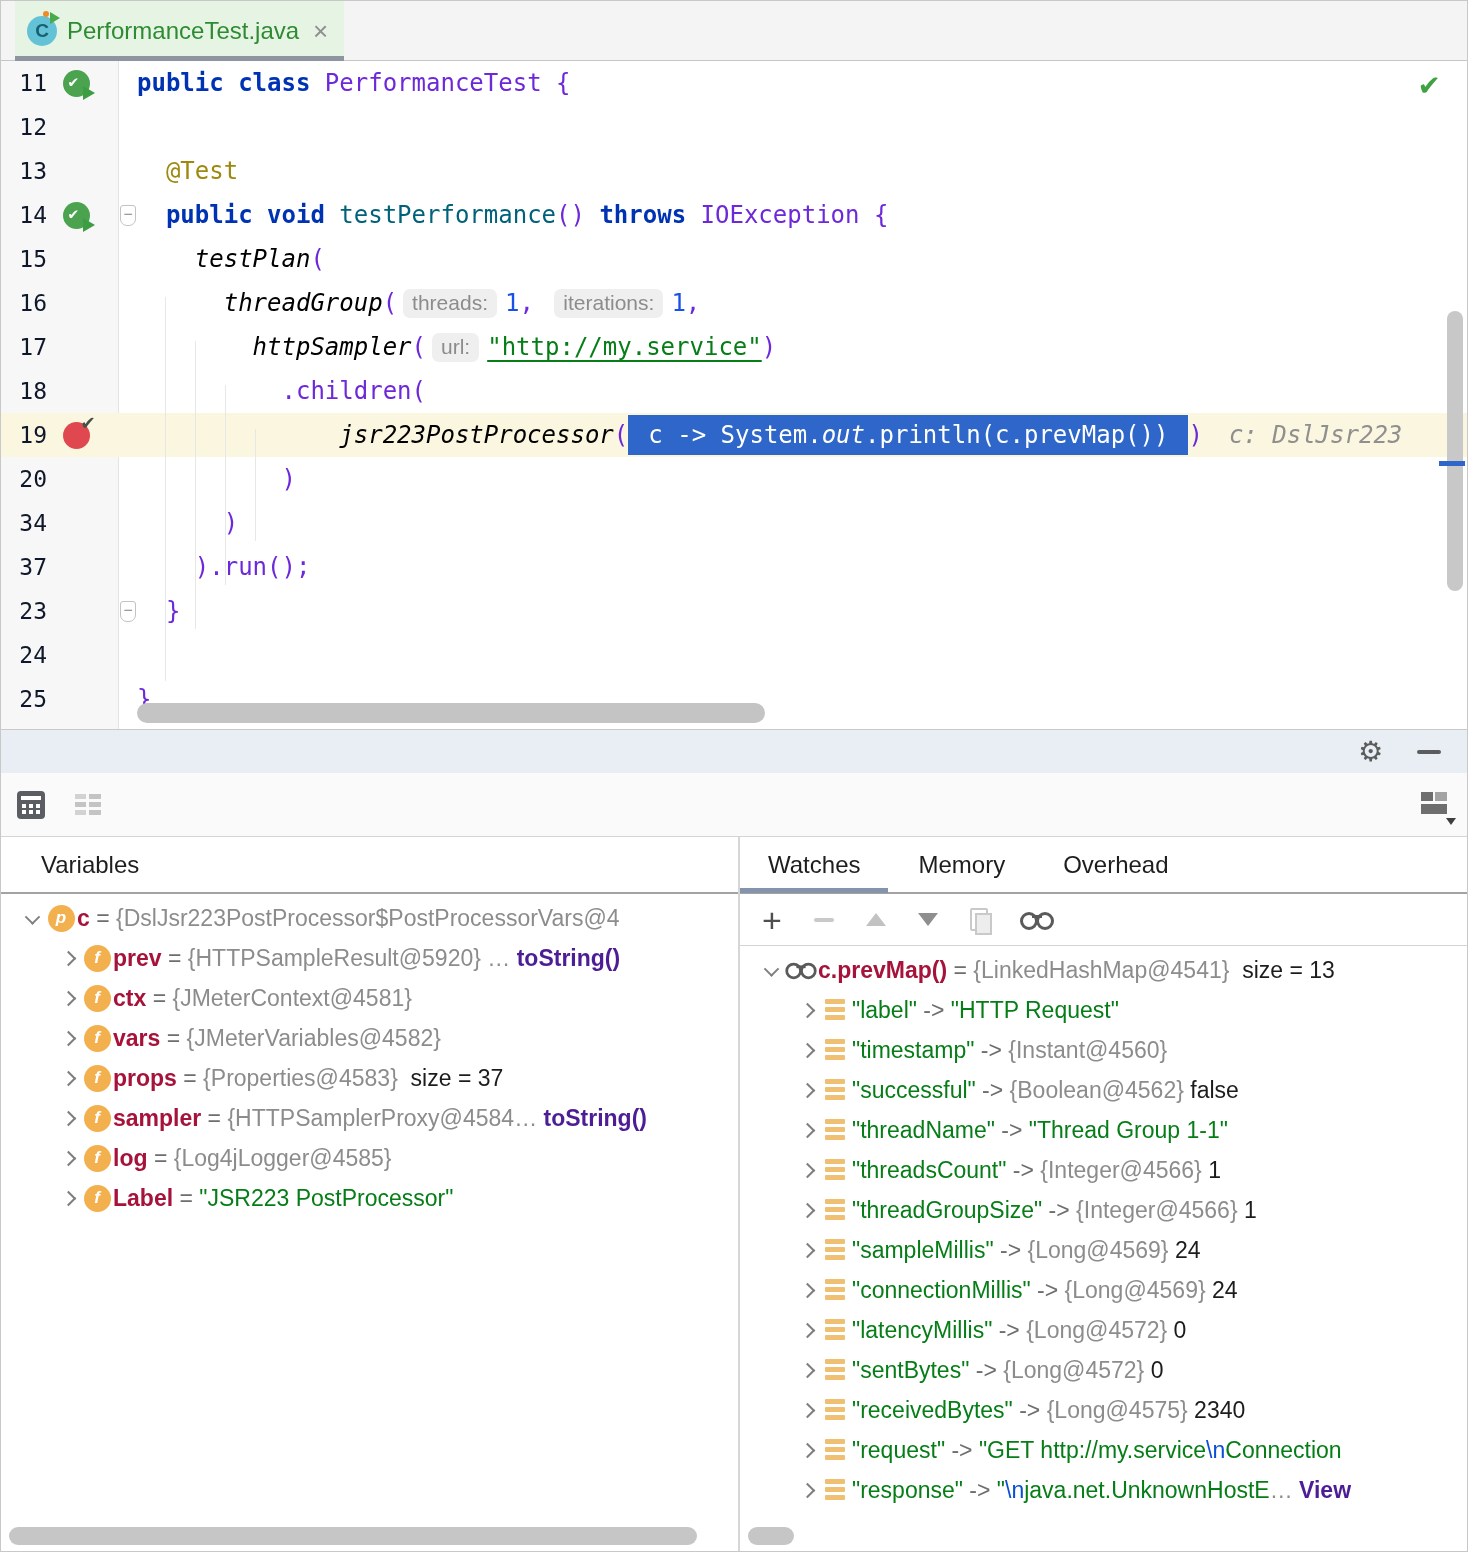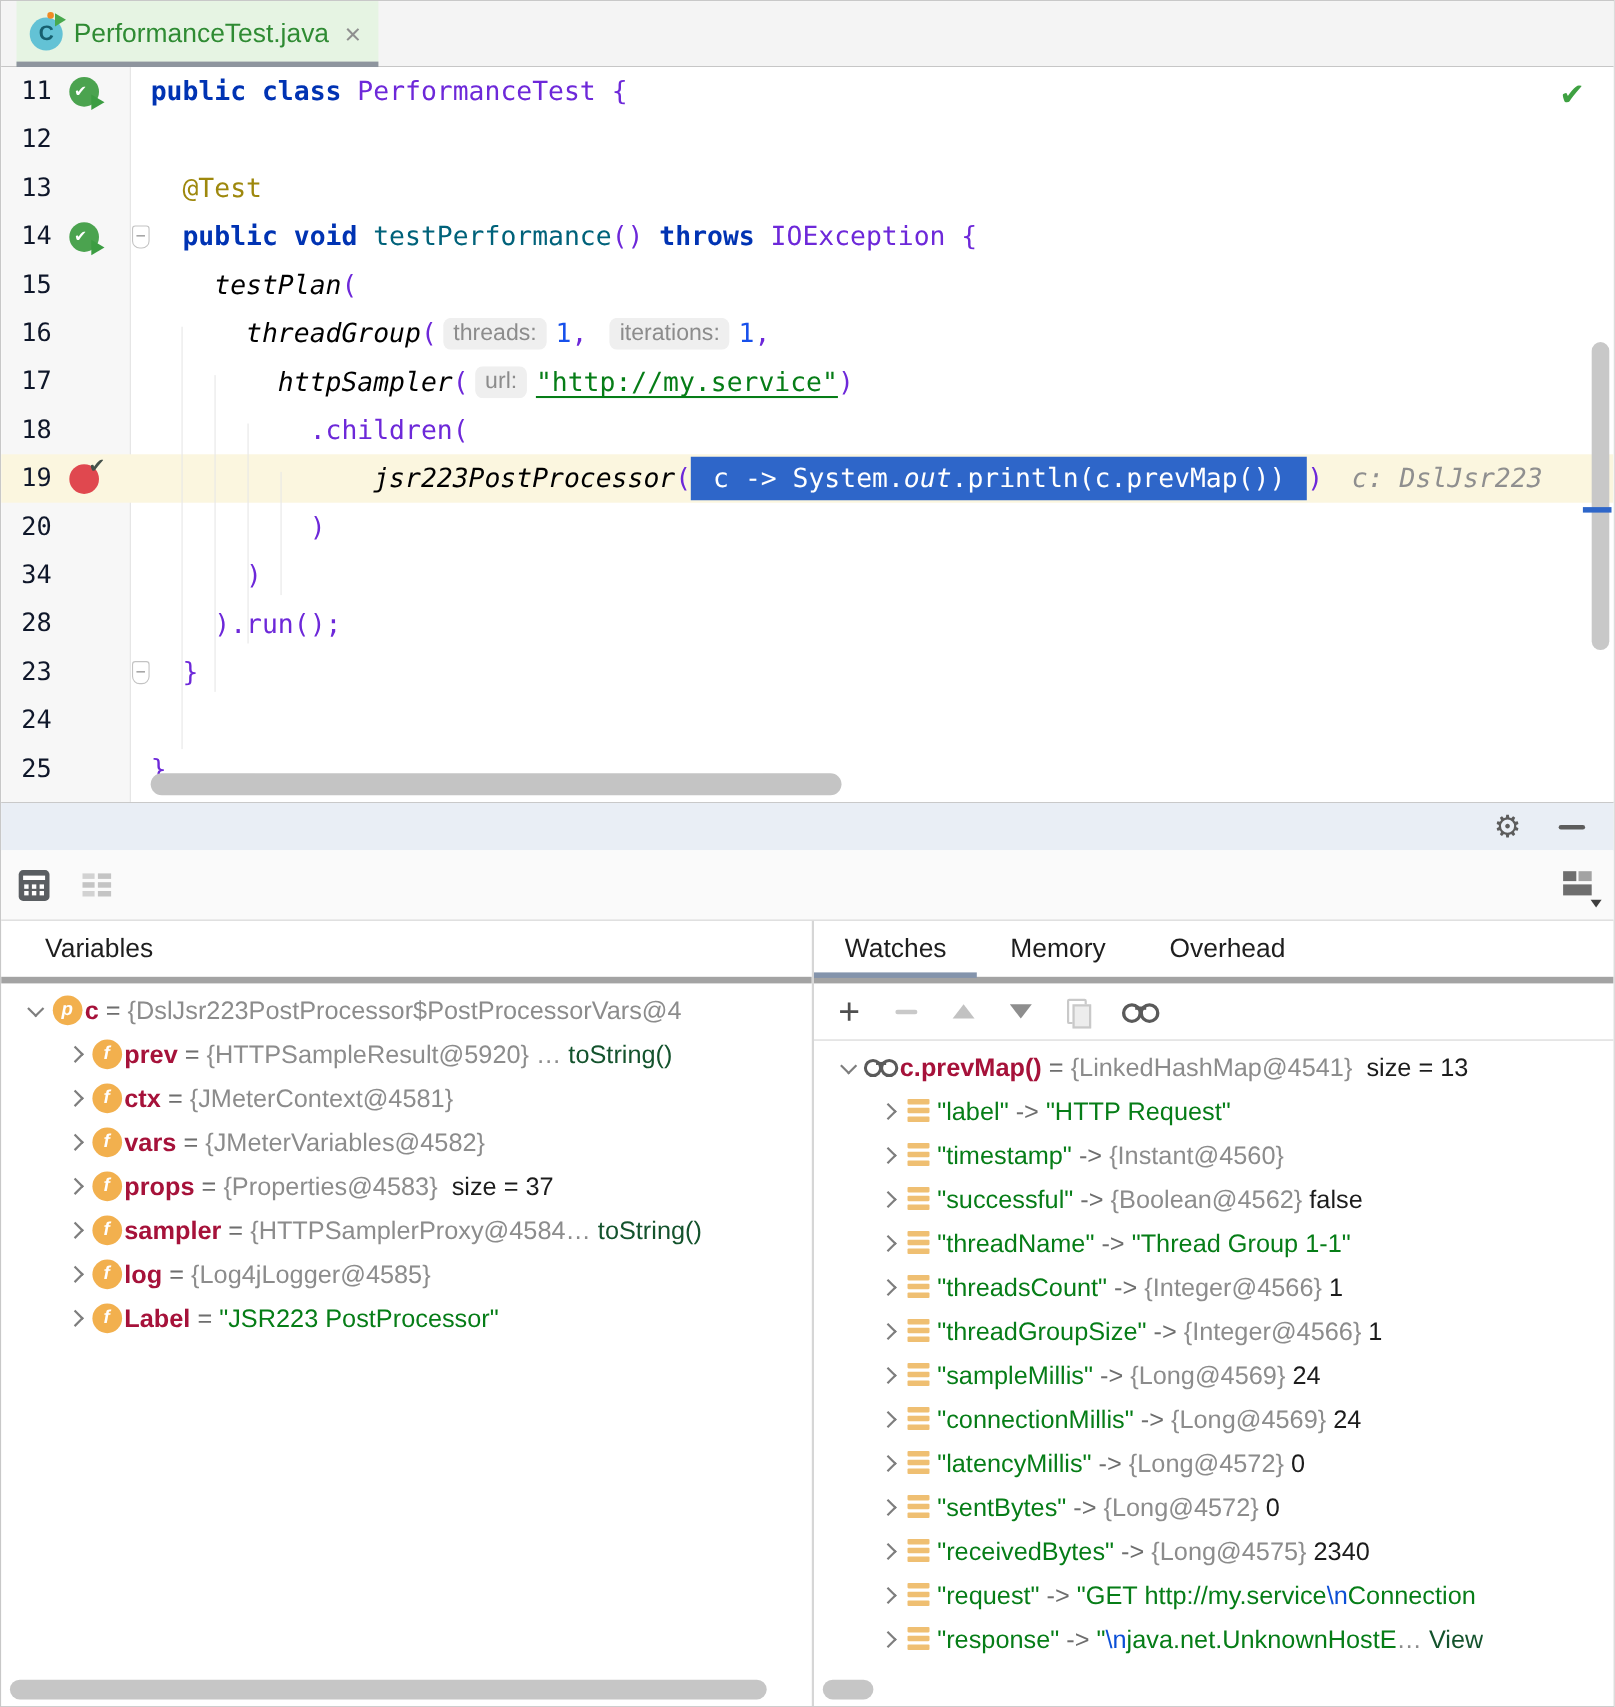--- a/index.html
+++ b/index.html
@@ -71,21 +71,21 @@
   .icon-layout { position:relative; width:28px; height:26px; }
   .icon-layout::before { content:""; position:absolute; left:0; top:0; width:12px; height:9px; background:#6E6E6E; box-shadow:14px 0 0 #A3A3A3; }
   .icon-layout::after { content:""; position:absolute; left:0; top:12px; width:26px; height:10px; background:#6E6E6E; }
   .icon-layout .caret { position:absolute; right:-7px; bottom:-7px; width:0; height:0; border-style:solid; border-width:7px 5px 0 5px; border-color:#3E3E3E transparent transparent transparent; }
 
   
   .panels { display:flex; height:716px; position:relative; }
   .panel-left { width:737px; position:relative; overflow:hidden; }
   .panel-div { width:2px; background:#D6D6D6; }
   .panel-right { flex:1; position:relative; overflow:hidden; }
-  .panel-header { height:57px; border-bottom:6px solid #a3a3a3; display:flex; align-items:center; position:relative; }
+  .panel-header { height:57px; border-bottom:2px solid #a3a3a3; display:flex; align-items:center; position:relative; }
   .panel-header .ph-label { margin-left:40px; font-size:24px; color:#1E1E1E; }
   .wtabs { display:flex; gap:58px; margin-left:28px; }
   .wtab { font-size:24px; color:#1E1E1E; }
   .wtab-underline { position:absolute; left:0; bottom:-1px; width:148px; height:5px; background:#8494AC; }
   .watch-toolbar { height:52px; border-bottom:1px solid #D4D4D4; display:flex; align-items:center; gap:32px; padding-left:22px; }
   .ic-plus { color:#4F4F4F; font-size:34px; line-height:30px; font-weight:400; }
   .ic-minus { width:20px; height:4px; background:#C9C9C9; border-radius:2px; }
   .tri-up { width:0; height:0; border-style:solid; border-width:0 10px 13px 10px; border-color:transparent transparent #C2C2C2 transparent; }
   .tri-down { width:0; height:0; border-style:solid; border-width:13px 10px 0 10px; border-color:#8E8E8E transparent transparent transparent; }
   .icon-copy { position:relative; width:18px; height:23px; border:2.5px solid #C9C9C9; border-radius:2px; background:#fff; }
@@ -106,21 +106,21 @@
   .icon-entry { position:relative; width:22px; height:26px; }
   .icon-entry::before { content:""; position:absolute; left:0; top:2px; width:20px; height:5px; background:#EFBF72; border-radius:1px; box-shadow:0 8px 0 #EFBF72, 0 16px 0 #EFBF72; }
   .row-glasses { transform:scale(.92); }
   .tparts { display:flex; align-items:center; overflow:hidden; }
   .p-name { color:#A6123A; font-weight:600; }
   .p-eq,.p-arrow { color:#6E6E6E; white-space:pre; }
   .p-ref { color:#8C8C8C; white-space:pre; }
   .p-black { color:#1C1C1C; font-weight:500; white-space:pre; }
   .p-string { color:#067D17; white-space:pre; }
   .p-esc { color:#0B4FD6; white-space:pre; }
-  .p-link { color:#14532d; white-space:pre; }
+  .p-link { color:#4c1d95; white-space:pre;font-weight:bold; }
   .p-ellipsis { color:#8C8C8C; white-space:pre; }
   .panel-scroll { position:absolute; bottom:8px; height:18px; border-radius:9px; background:#C6C6C6; }
 </style>
 </head>
 <body>
 
 <div class="window">
 
   <div class="tabbar">
     <div class="tab">
@@ -141,21 +141,21 @@
         <div class="code-row"><div class="gutter-cell"><span class="lnum">12</span><span class="gicon"></span></div><div class="fold-cell"></div><div class="code-content" style="padding-left: 0ch;"></div></div>
         <div class="code-row"><div class="gutter-cell"><span class="lnum">13</span><span class="gicon"></span></div><div class="fold-cell"></div><div class="code-content" style="padding-left: 2ch;"><span class="seg-ann">@Test</span></div></div>
         <div class="code-row"><div class="gutter-cell"><span class="lnum">14</span><span class="gicon"><span class="icon-run"><span class="tri"></span></span></span></div><div class="fold-cell"><span class="fold-mark">−</span></div><div class="code-content" style="padding-left: 2ch;"><span class="seg-kw">public</span><span class="seg-plain"> </span><span class="seg-kw">void</span><span class="seg-plain"> </span><span class="seg-decl">testPerformance</span><span class="seg-plain">() </span><span class="seg-kw">throws</span><span class="seg-plain"> IOException {</span></div></div>
         <div class="code-row"><div class="gutter-cell"><span class="lnum">15</span><span class="gicon"></span></div><div class="fold-cell"></div><div class="code-content" style="padding-left: 4ch;"><span class="seg-call">testPlan</span><span class="seg-plain">(</span></div></div>
         <div class="code-row"><div class="gutter-cell"><span class="lnum">16</span><span class="gicon"></span></div><div class="fold-cell"></div><div class="code-content" style="padding-left: 6ch;"><span class="seg-call">threadGroup</span><span class="seg-plain">(</span><span class="seg-chip">threads:</span><span class="seg-num">1</span><span class="seg-plain">, </span><span class="seg-chip">iterations:</span><span class="seg-num">1</span><span class="seg-plain">,</span></div></div>
         <div class="code-row"><div class="gutter-cell"><span class="lnum">17</span><span class="gicon"></span></div><div class="fold-cell"></div><div class="code-content" style="padding-left: 8ch;"><span class="seg-call">httpSampler</span><span class="seg-plain">(</span><span class="seg-chip">url:</span><span class="seg-strlink">"http://my.service"</span><span class="seg-plain">)</span></div></div>
         <div class="code-row"><div class="gutter-cell"><span class="lnum">18</span><span class="gicon"></span></div><div class="fold-cell"></div><div class="code-content" style="padding-left: 10ch;"><span class="seg-plain">.children(</span></div></div>
         <div class="code-row hl"><div class="gutter-cell"><span class="lnum">19</span><span class="gicon"><span class="icon-bp"></span></span></div><div class="fold-cell"></div><div class="code-content" style="padding-left: 14ch;"><span class="seg-call">jsr223PostProcessor</span><span class="seg-plain">(</span><span class="seg-sel"><span>c -&gt; System.</span><span class="it">out</span><span>.println(c.prevMap())</span></span><span class="seg-plain">)</span><span class="seg-hint">c: DslJsr223</span></div></div>
         <div class="code-row"><div class="gutter-cell"><span class="lnum">20</span><span class="gicon"></span></div><div class="fold-cell"></div><div class="code-content" style="padding-left: 10ch;"><span class="seg-plain">)</span></div></div>
         <div class="code-row"><div class="gutter-cell"><span class="lnum">34</span><span class="gicon"></span></div><div class="fold-cell"></div><div class="code-content" style="padding-left: 6ch;"><span class="seg-plain">)</span></div></div>
-        <div class="code-row"><div class="gutter-cell"><span class="lnum">28</span><span class="gicon"></span></div><div class="fold-cell"></div><div class="code-content" style="padding-left: 4ch;"><span class="seg-plain">).run();</span></div></div>
+        <div class="code-row"><div class="gutter-cell"><span class="lnum">37</span><span class="gicon"></span></div><div class="fold-cell"></div><div class="code-content" style="padding-left: 4ch;"><span class="seg-plain">).run();</span></div></div>
         <div class="code-row"><div class="gutter-cell"><span class="lnum">23</span><span class="gicon"></span></div><div class="fold-cell"><span class="fold-mark">−</span></div><div class="code-content" style="padding-left: 2ch;"><span class="seg-plain">}</span></div></div>
         <div class="code-row"><div class="gutter-cell"><span class="lnum">24</span><span class="gicon"></span></div><div class="fold-cell"></div><div class="code-content" style="padding-left: 0ch;"></div></div>
         <div class="code-row"><div class="gutter-cell"><span class="lnum">25</span><span class="gicon"></span></div><div class="fold-cell"></div><div class="code-content" style="padding-left: 0ch;"><span class="seg-plain">}</span></div></div>
       </div>
     <div class="indent-guide" style="left:164px; top:236px; height:384px;"></div>
     <div class="indent-guide" style="left:194px; top:280px; height:288px;"></div>
     <div class="indent-guide" style="left:224px; top:324px; height:200px;"></div>
     <div class="indent-guide" style="left:254px; top:368px; height:112px;"></div>
     <div class="inspect-ok">✔</div>
     <div class="vscroll"></div>

